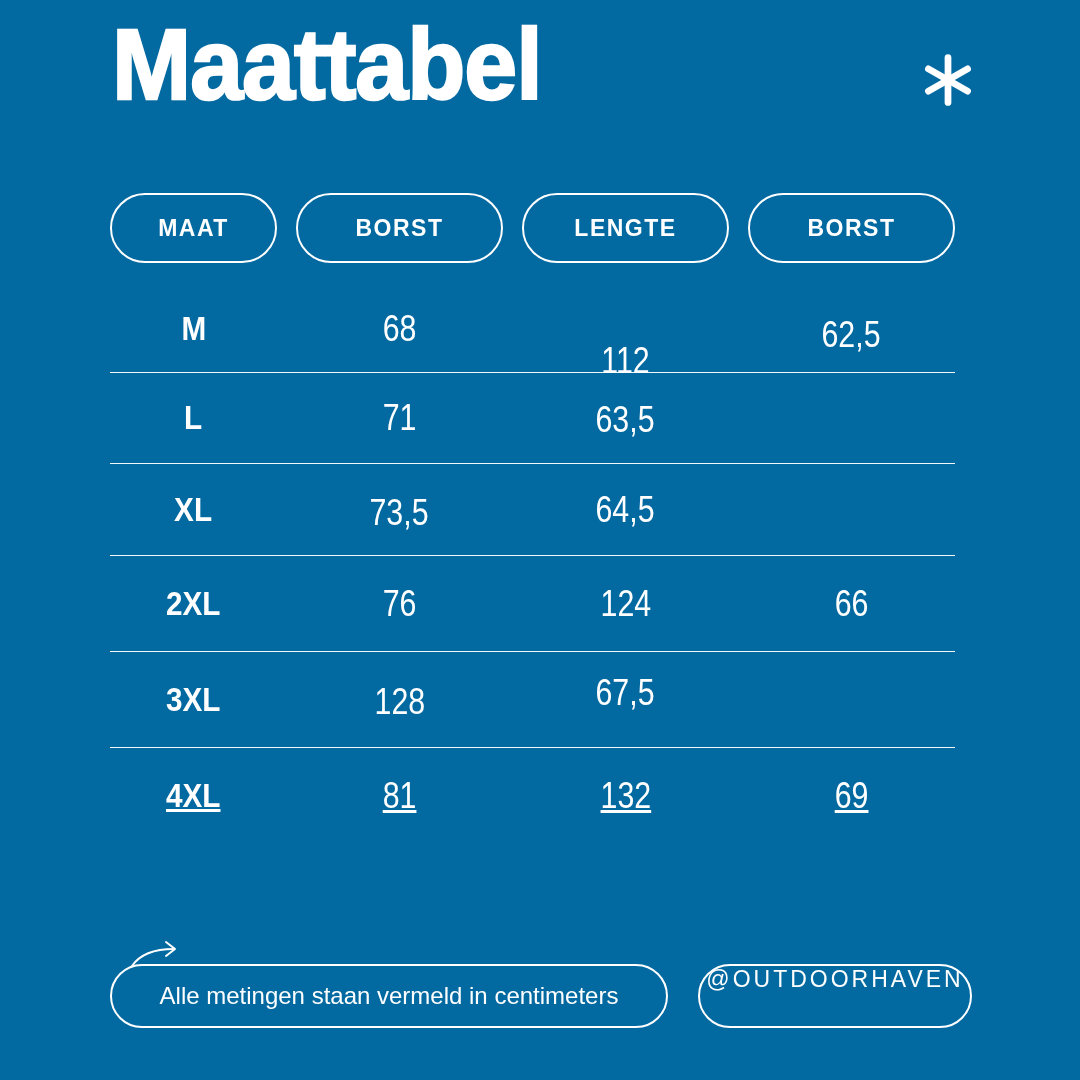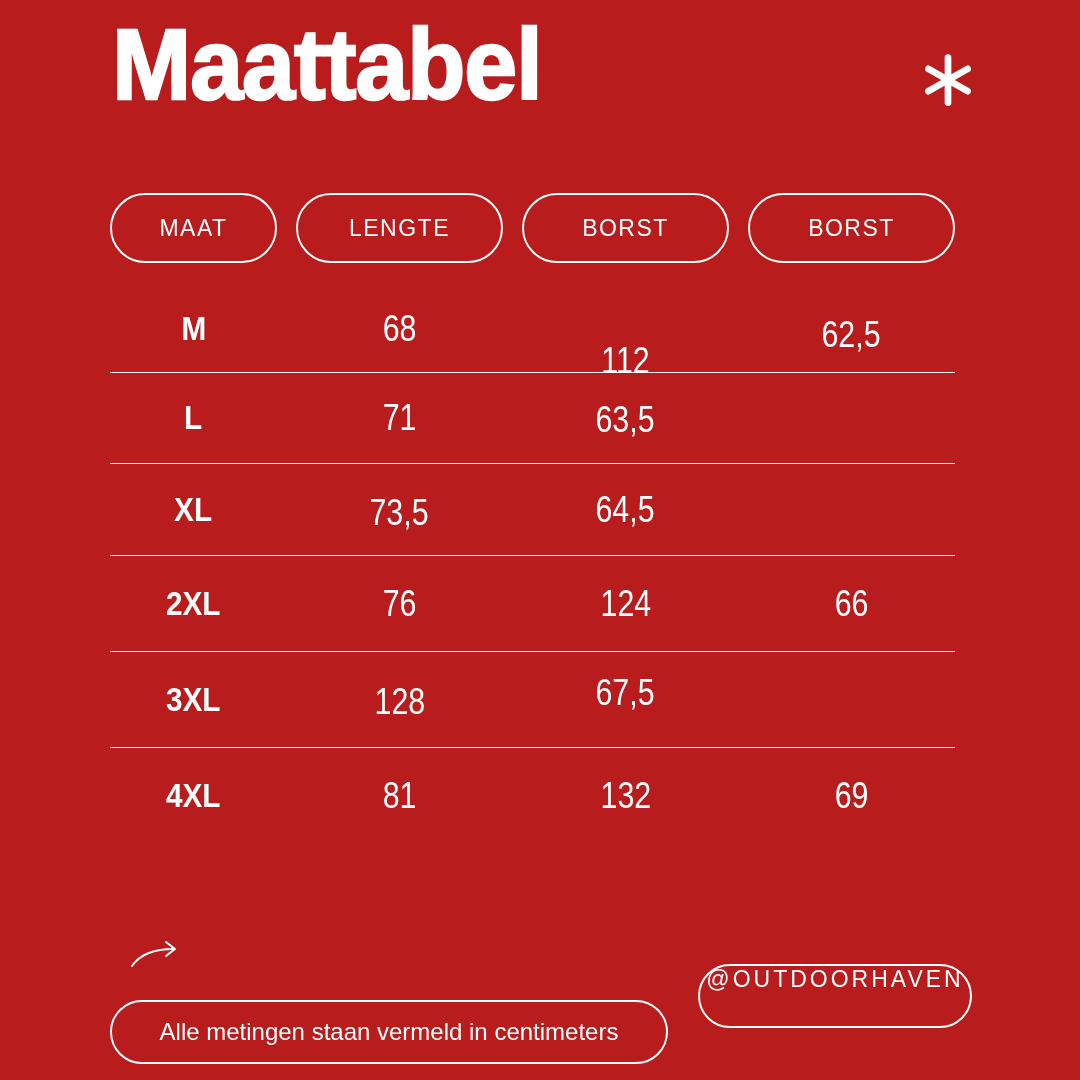--- a/index.html
+++ b/index.html
@@ -1,19 +1,19 @@
 <!DOCTYPE html>
 <html><head>
 <meta charset="utf-8">
 <style>
   html,body{margin:0;padding:0;}
   .canvas{
     position:relative;
     width:1080px;height:1080px;
-    background:#b91c1c;
+    background:#0369a1;
     overflow:hidden;
     color:#FFFFFF;
     font-family:"Liberation Sans", sans-serif;
   }
 
   
   .title{
     position:absolute;
     left:112px;top:12px;
     font-size:100px;
@@ -38,21 +38,21 @@
     display:grid;
     grid-template-columns:167px 207px 207px 207px;
     gap:19px;
     height:70px;
   }
   .pill{
     border:2.5px solid #FFFFFF;
     border-radius:35px;
     display:flex;align-items:center;justify-content:center;
     font-size:23px;
-    font-weight:normal;
+    font-weight:bold;
     letter-spacing:1.5px;
     box-sizing:border-box;
   }
 
   
   .table{
     position:absolute;
     left:110px;top:284px;
     width:845px;
   }
@@ -62,21 +62,21 @@
     gap:19px;
     align-items:center;
     border-bottom:1.5px solid rgba(255,255,255,0.95);
   }
   .row:last-child{border-bottom:none;}
   .row:nth-child(1){height:88px;}
   .row:nth-child(2){height:90px;}
   .row:nth-child(3){height:91px;}
   .row:nth-child(4){height:95px;}
   .row:nth-child(5){height:95px;}
-  .row:nth-child(6){height:95px;}
+  .row:nth-child(6){height:95px;text-decoration:underline;}
   .row:nth-child(7){height:97px;}
   .cell{
     display:flex;align-items:center;justify-content:center;
     text-align:center;
   }
   .cell.size span{
     display:inline-block;
     font-size:33px;font-weight:bold;
     transform:scaleX(0.9);
   }
@@ -92,21 +92,21 @@
   .row:nth-child(2) .cell:nth-child(4){transform:translateY(4px);}
   .row:nth-child(3) .cell:nth-child(2){transform:translateY(3px);}
   .row:nth-child(3) .cell:nth-child(4){transform:translateY(7px);}
   .row:nth-child(5) .cell:nth-child(2){transform:translateY(2px);}
   .row:nth-child(5) .cell:nth-child(3){transform:translateY(-7px);}
   .row:nth-child(7) .cell:nth-child(4){transform:translateY(-9px);}
 
   
   .footer-note{
     position:absolute;
-    left:110px;top:1000px;
+    left:110px;top:964px;
     width:558px;height:64px;
     border:2.5px solid #FFFFFF;
     border-radius:34px;
     display:flex;align-items:center;justify-content:center;
     font-size:24px;
     box-sizing:border-box;
   }
   .arrow-flourish{
     position:absolute;
     left:130px;top:938px;
@@ -137,24 +137,24 @@
       <line x1="15" y1="30" x2="85" y2="70"></line>
       <line x1="15" y1="70" x2="85" y2="30"></line>
     </g>
   </svg>
 
   <div class="pill-row">
     <div class="pill">
       <span>MAAT</span>
     </div>
     <div class="pill">
+      <span>BORST</span>
+    </div>
+    <div class="pill">
       <span>LENGTE</span>
-    </div>
-    <div class="pill">
-      <span>BORST</span>
     </div>
     <div class="pill">
       <span>BORST</span>
     </div>
   </div>
 
   <div class="table">
 
     <div class="row">
       <div class="cell size">

